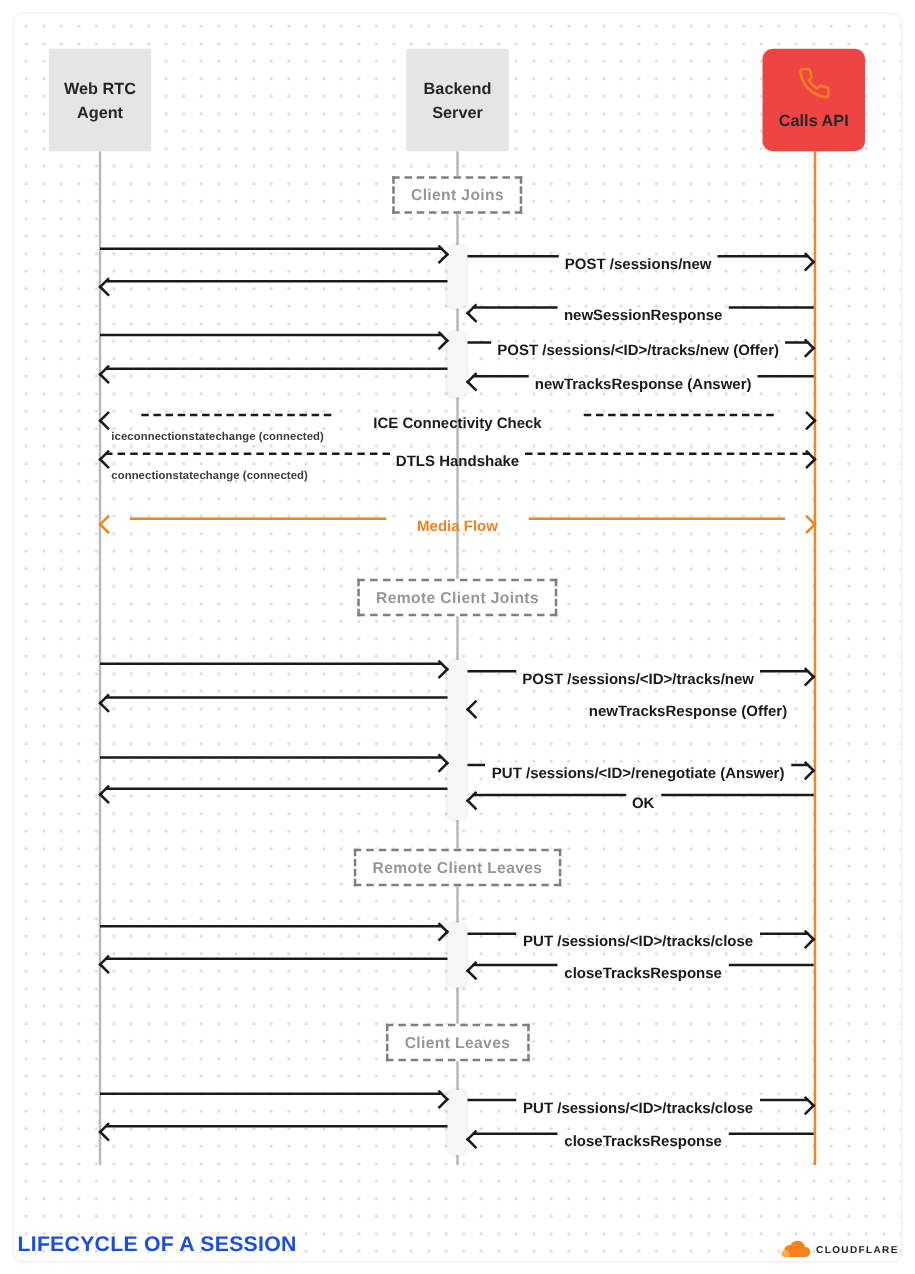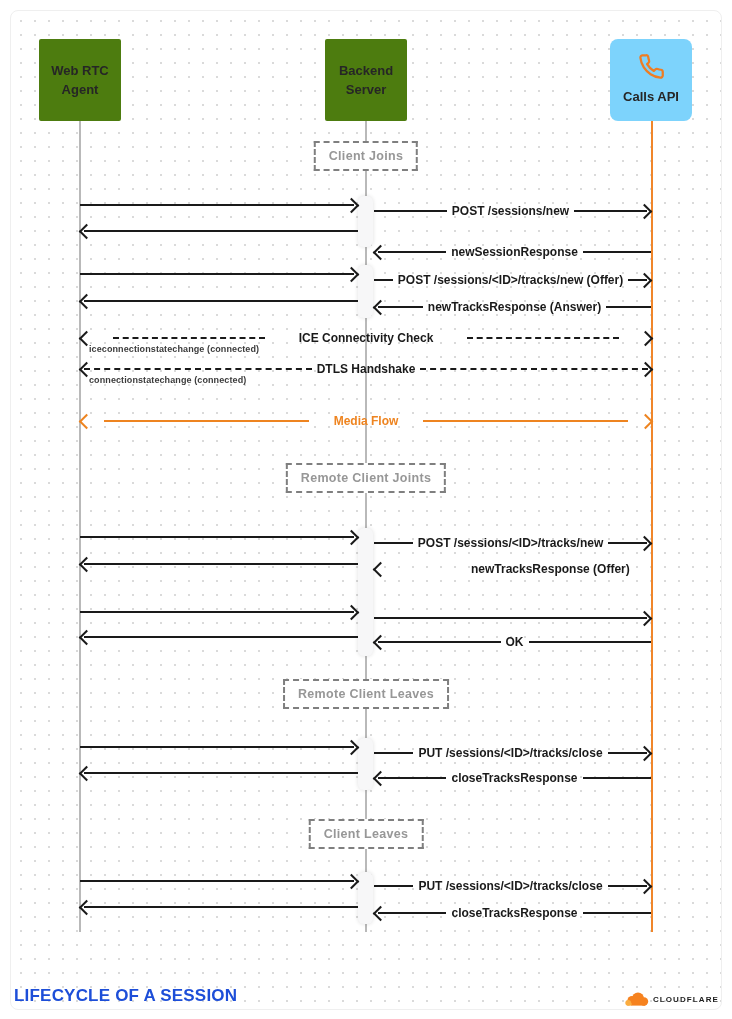--- a/index.html
+++ b/index.html
@@ -18,34 +18,34 @@
   .life{position:absolute;top:121px;height:811px;width:2px;z-index:1;}
   .life.gray{background:#b9b9b9;}
   .life.orange{background:#f0862a;}
   
   .act{position:absolute;left:358px;width:15px;background:#f7f7f8;
        border-radius:6px;z-index:2;box-shadow:0 0 4px rgba(0,0,0,0.13);}
   
   .actor{
     position:absolute;top:39px;width:82px;height:82px;z-index:4;
     display:flex;flex-direction:column;align-items:center;justify-content:center;
-    background:#4d7c0f;color:#262626;font-weight:bold;font-size:13px;
+    background:#e5e5e5;color:#262626;font-weight:bold;font-size:13px;
     line-height:1.5;text-align:center;border-radius:2px;
   }
-  .actor.calls{background:#7dd3fc;border-radius:8px;}
+  .actor.calls{background:#ef4444;border-radius:8px;}
   .actor.calls .alabel{margin-top:7px;}
   
   .step{
     position:absolute;left:366px;transform:translateX(-50%);z-index:4;
     background:#ffffff;border:2px dashed #7f7f7f;color:#979797;
     font-weight:600;font-size:12.5px;letter-spacing:0.3px;
     padding:6px 13px;white-space:nowrap;
   }
   
-  .msg{position:absolute;display:flex;align-items:center;height:14px;
+  .msg{position:absolute;display:flex;height:14px;
        z-index:3;color:#1a1a1a;}
   .msg .ln{flex:1;height:0;border-top:2px solid currentColor;}
   .msg .ln.dash{border-top-style:dashed;}
   .msg .lbl{flex:0 0 auto;font-weight:bold;font-size:12px;color:inherit;
             padding:0 5px;white-space:nowrap;}
   .cr,.cl{flex:0 0 9px;height:9px;border:solid currentColor;display:block;}
   .cr{border-width:2.2px 2.2px 0 0;transform:rotate(45deg);
       margin-left:-8px;margin-right:1px;}
   .cl{border-width:2.2px 0 0 2.2px;transform:rotate(-45deg);
       margin-right:-8px;margin-left:1px;}
@@ -181,20 +181,21 @@
     <span class="lbl">newTracksResponse (Offer)</span>
     <span class="ln"></span>
   </div>
 
 <div class="msg" style="left:80px;width:278px;top:605px;">
     <span class="ln"></span>
     <i class="cr"></i>
   </div>
 <div class="msg" style="left:374px;width:277px;top:611px;">
     <span class="ln"></span>
+    <span class="lbl">PUT /sessions/&lt;ID&gt;/renegotiate (Answer)</span>
     <span class="ln"></span>
     <i class="cr"></i>
   </div>
 <div class="msg" style="left:80px;width:278px;top:630px;">
     <i class="cl"></i>
     <span class="ln"></span>
   </div>
 <div class="msg" style="left:374px;width:277px;top:635px;">
     <i class="cl"></i>
     <span class="ln"></span>

